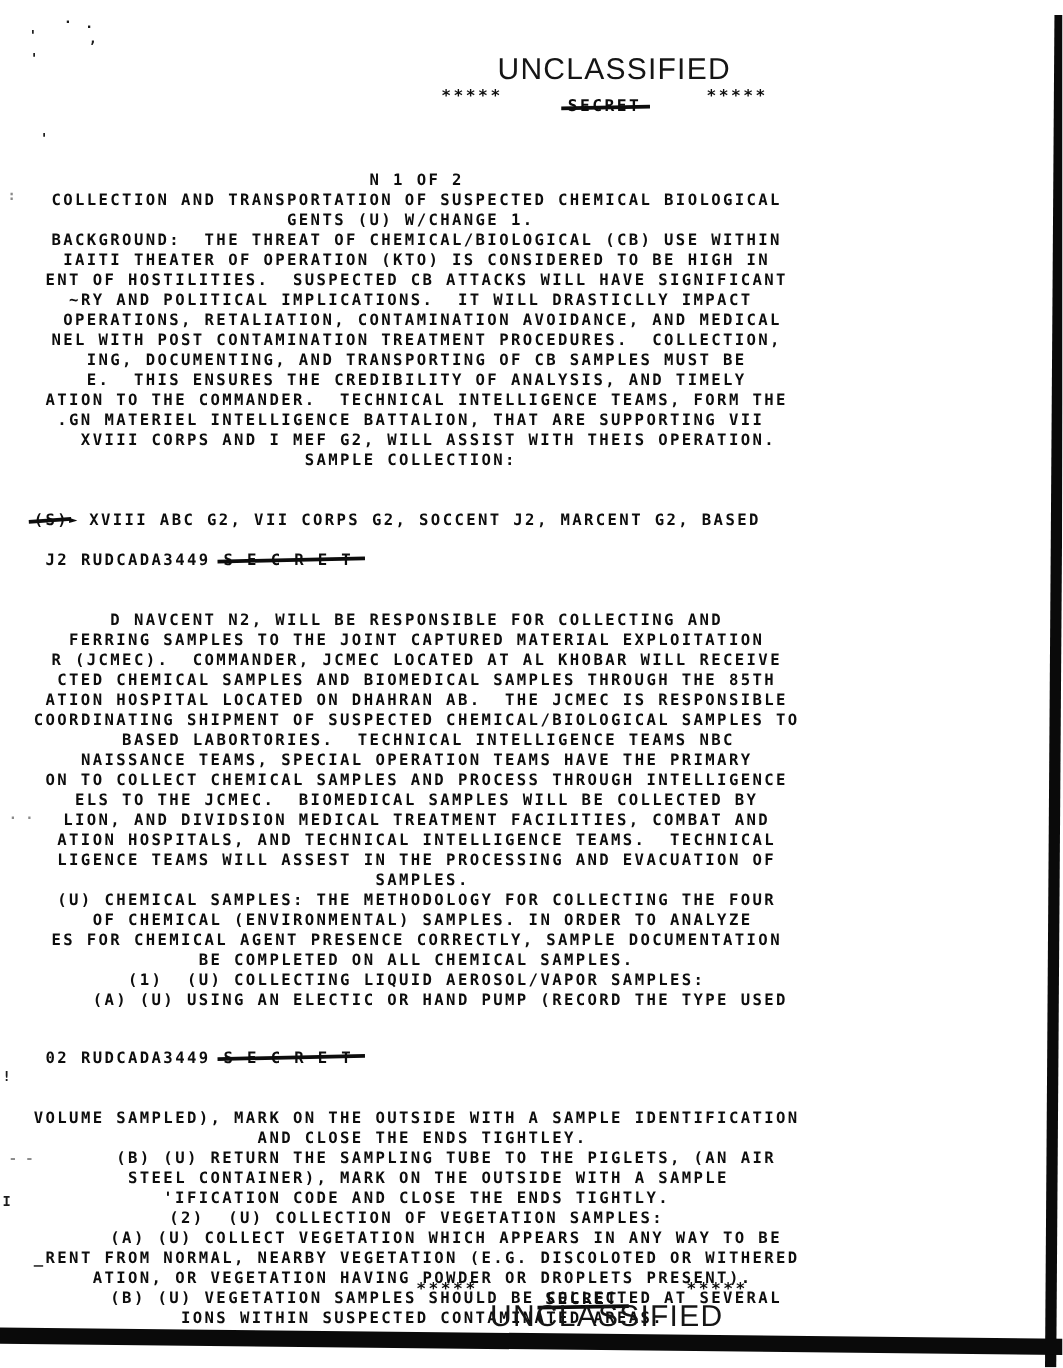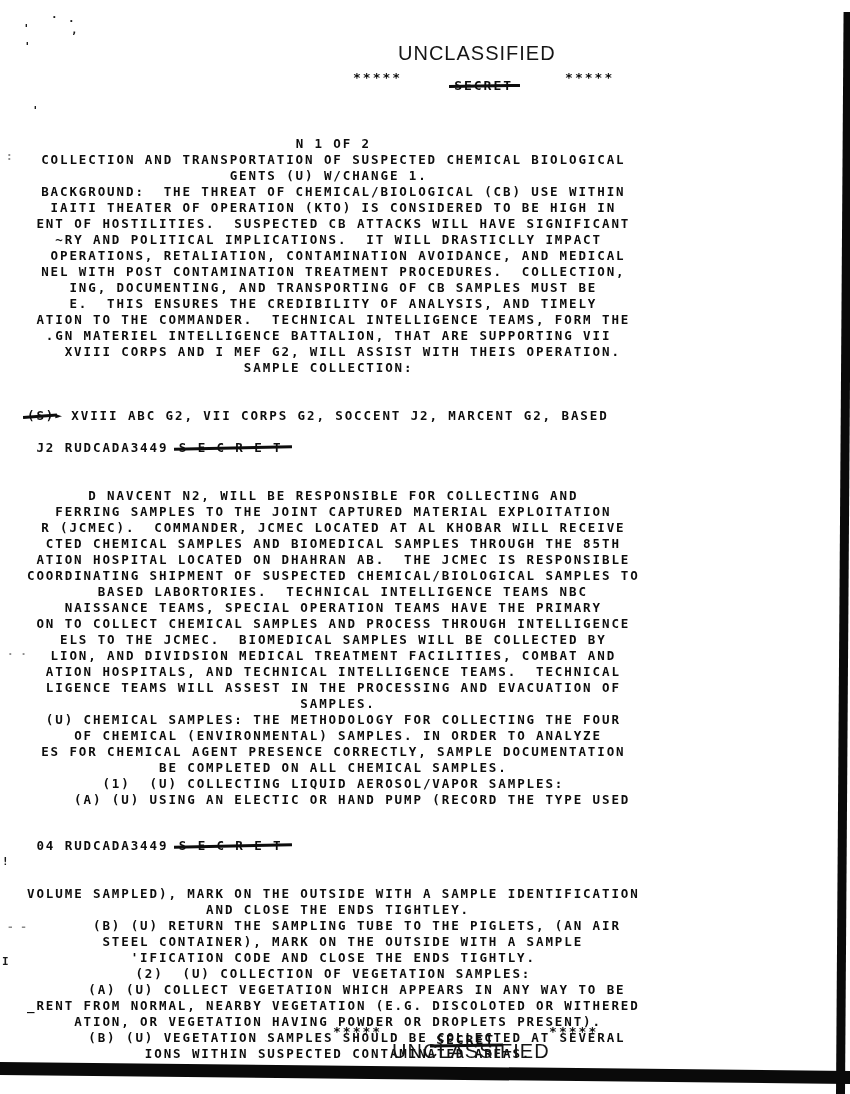--- a/index.html
+++ b/index.html
@@ -23,21 +23,21 @@
     position:absolute;
     left:-4px;top:1062px;width:856px;height:13px;
     background:#0a0a0a;
     transform:rotate(0.6deg);
     transform-origin:left top;
   }
   
   .stamp{
     position:absolute;
     font-family:"Liberation Sans", sans-serif;
-    font-size:20px;font-weight:500;
+    font-size:24px;font-weight:500;
     letter-spacing:1px;color:#151515;
   }
   .stamp.top{left:398px;top:42px;}
   .stamp.bottom{left:392px;top:1040px;}
   .class-line{
     position:absolute;
     display:flex;align-items:center;
     font-weight:700;font-size:13px;letter-spacing:2px;
   }
   .class-line.top{left:353px;top:62px;gap:50px;}
@@ -134,21 +134,21 @@
  SAMPLES.
 (U) CHEMICAL SAMPLES: THE METHODOLOGY FOR COLLECTING THE FOUR
  OF CHEMICAL (ENVIRONMENTAL) SAMPLES. IN ORDER TO ANALYZE
 ES FOR CHEMICAL AGENT PRESENCE CORRECTLY, SAMPLE DOCUMENTATION
 BE COMPLETED ON ALL CHEMICAL SAMPLES.
 (1)  (U) COLLECTING LIQUID AEROSOL/VAPOR SAMPLES:
     (A) (U) USING AN ELECTIC OR HAND PUMP (RECORD THE TYPE USED</pre>
   </div>
 
   <div class="doc-section sec3">
-    <div class="line heading"><span> 04 RUDCADA3449 </span><span class="struck">S E C R E T</span></div>
+    <div class="line heading"><span> 02 RUDCADA3449 </span><span class="struck">S E C R E T</span></div>
     <pre>VOLUME SAMPLED), MARK ON THE OUTSIDE WITH A SAMPLE IDENTIFICATION
  AND CLOSE THE ENDS TIGHTLEY.
      (B) (U) RETURN THE SAMPLING TUBE TO THE PIGLETS, (AN AIR
   STEEL CONTAINER), MARK ON THE OUTSIDE WITH A SAMPLE
 'IFICATION CODE AND CLOSE THE ENDS TIGHTLY.
 (2)  (U) COLLECTION OF VEGETATION SAMPLES:
      (A) (U) COLLECT VEGETATION WHICH APPEARS IN ANY WAY TO BE
 _RENT FROM NORMAL, NEARBY VEGETATION (E.G. DISCOLOTED OR WITHERED
  ATION, OR VEGETATION HAVING POWDER OR DROPLETS PRESENT).
      (B) (U) VEGETATION SAMPLES SHOULD BE COLLECTED AT SEVERAL

